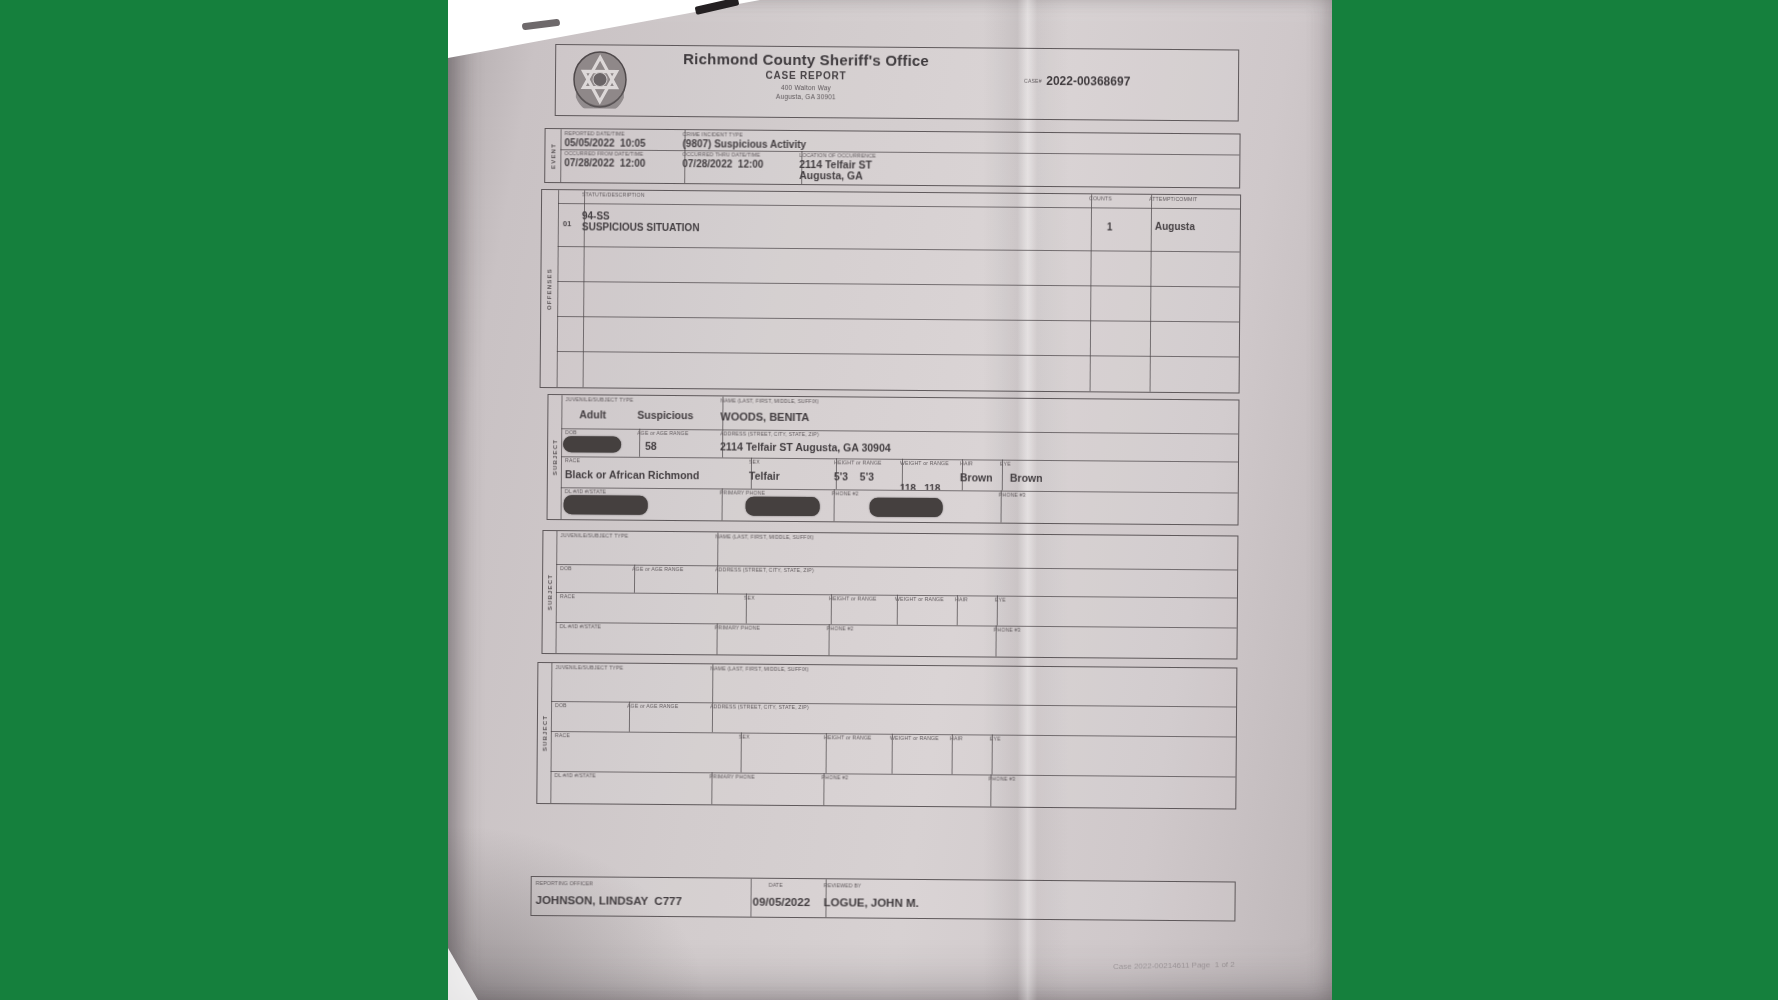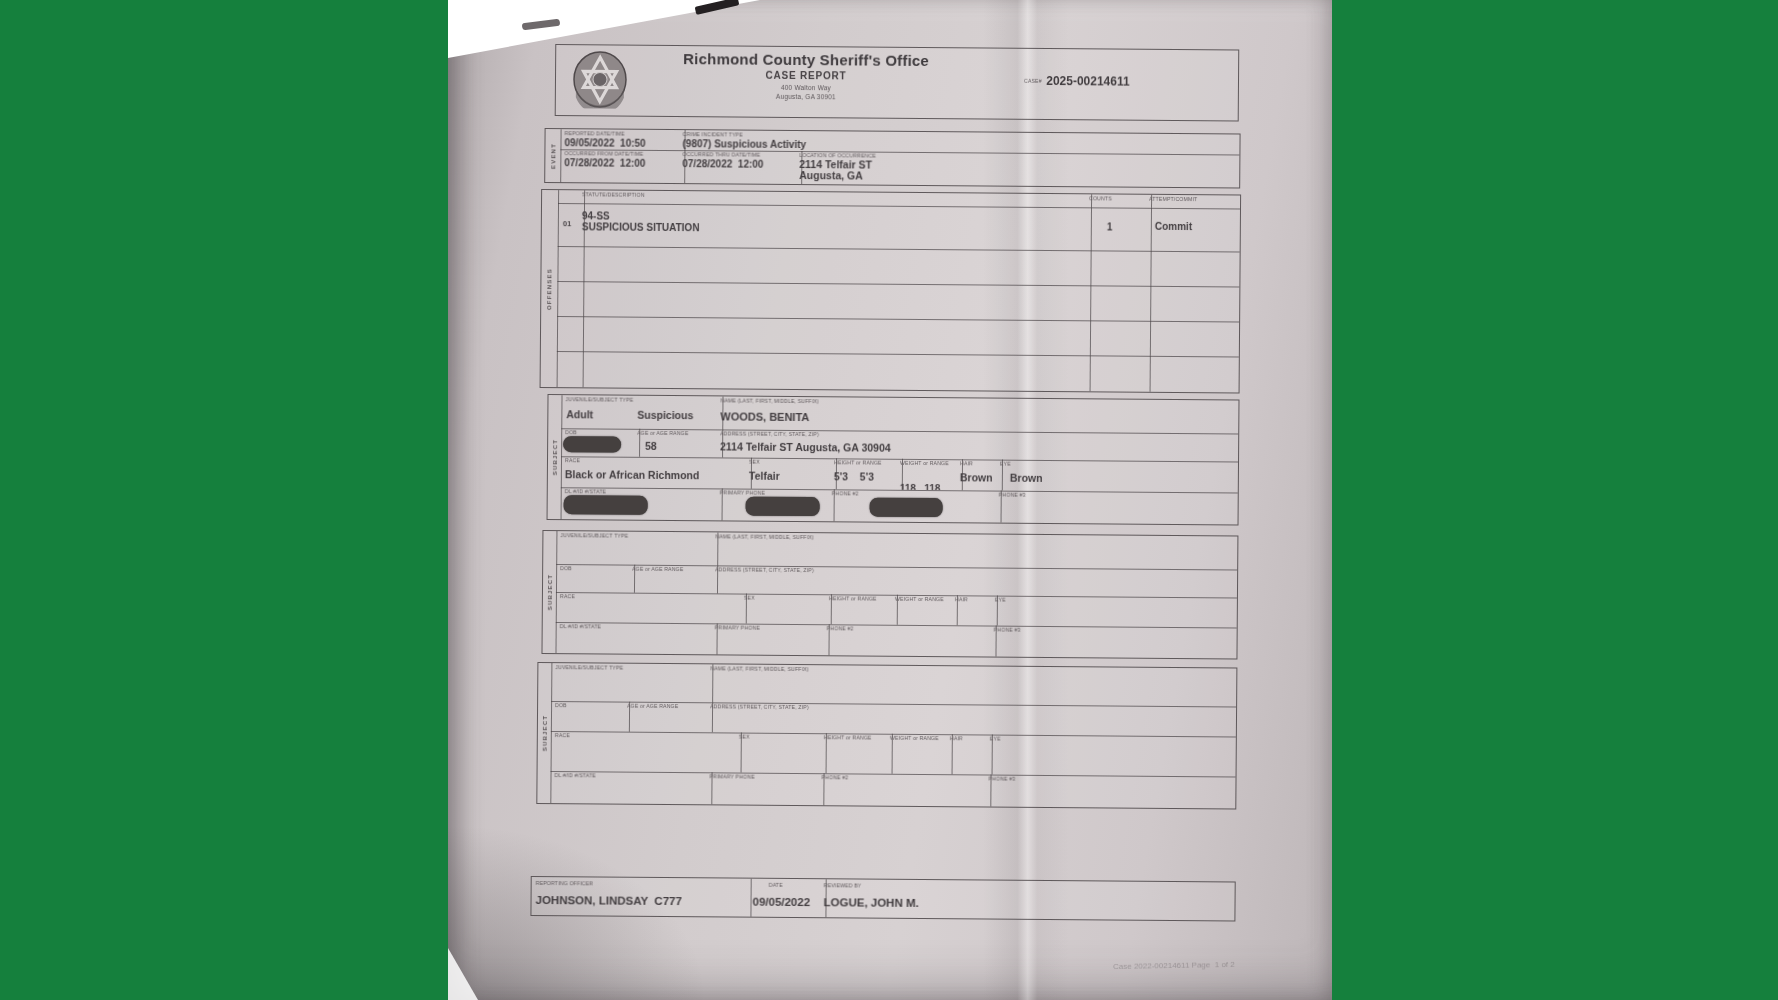--- a/index.html
+++ b/index.html
@@ -66,32 +66,32 @@
           <circle cx="28" cy="29" r="7" fill="#6a6466" stroke="#cfcaca" stroke-width="1"></circle>
         </svg>
         <div style="position:absolute;left:100px;top:4px;width:300px;text-align:center">
           <div class="h-title">Richmond County Sheriff's Office</div>
           <div class="h-sub">CASE REPORT</div>
           <div class="h-addr">400 Walton Way</div>
           <div class="h-addr">Augusta, GA 30901</div>
         </div>
         <div style="position:absolute;left:468px;top:22px">
           <span class="lbl" style="display:inline;vertical-align:2px">CASE#</span>
-          <span class="case-num">2025-00214611</span>
+          <span class="case-num">2022-00368697</span>
         </div>
       </div>
 
       <div class="box" style="left:97px;top:130px;width:694px;height:53px">
         <div class="strip" style="width:15px">
           <span class="striplbl">EVENT</span>
         </div>
         <div class="row" style="left:15px;top:0;height:20px">
           <div class="cell" style="left:0;width:118px">
             <div class="lbl">REPORTED DATE/TIME</div>
-            <div class="val" style="font-size:10px">09/05/2022  10:50</div>
+            <div class="val" style="font-size:10px">05/05/2022  10:05</div>
           </div>
           <div class="cell nb" style="left:118px;right:0">
             <div class="lbl">CRIME INCIDENT TYPE</div>
             <div class="val" style="font-size:10px">(9807) Suspicious Activity</div>
           </div>
         </div>
         <div class="row last" style="left:15px;top:20px;height:33px">
           <div class="cell" style="left:0;width:118px">
             <div class="lbl">OCCURRED FROM DATE/TIME</div>
             <div class="val" style="font-size:10px">07/28/2022  12:00</div>
@@ -129,21 +129,21 @@
             <span class="offnum" style="left:5px;top:16px">01</span>
           </div>
           <div class="cell" style="left:20px;width:507px;padding-top:7px">
             <div class="val" style="font-size:10px">94-SS</div>
             <div class="val" style="font-size:10px">SUSPICIOUS SITUATION</div>
           </div>
           <div class="cell" style="left:527px;width:60px">
             <div class="val" style="margin:13px 0 0 18px;font-size:10px">1</div>
           </div>
           <div class="cell nb" style="left:587px;right:0">
-            <div class="val" style="margin:12px 0 0 6px;font-size:10px">Commit</div>
+            <div class="val" style="margin:12px 0 0 6px;font-size:10px">Augusta</div>
           </div>
         </div>
         <div class="row" style="left:16px;top:56px;height:35px">
           <div class="cell" style="left:0;width:20px"></div>
           <div class="cell" style="left:20px;width:507px"></div>
           <div class="cell" style="left:527px;width:60px"></div>
           <div class="cell nb" style="left:587px;right:0"></div>
         </div>
         <div class="row" style="left:16px;top:91px;height:35px">
           <div class="cell" style="left:0;width:20px"></div>
@@ -165,21 +165,21 @@
         </div>
       </div>
 
       <div class="box" style="left:102px;top:396px;width:690px;height:124px">
         <div class="strip" style="width:13px">
           <span class="striplbl">SUBJECT</span>
         </div>
         <div class="row" style="left:13px;top:0;height:33px">
           <div class="cell" style="left:0;width:155px">
             <div class="lbl">JUVENILE/SUBJECT TYPE</div>
-            <span class="val abs" style="left:5px;top:14px">Adult</span>
+            <span class="val abs" style="left:18px;top:14px">Adult</span>
             <span class="val abs" style="left:76px;top:14px">Suspicious</span>
           </div>
           <div class="cell nb" style="left:155px;right:0">
             <div class="lbl">NAME (LAST, FIRST, MIDDLE, SUFFIX)</div>
             <div class="val" style="margin-top:6px;font-size:11px">WOODS, BENITA</div>
           </div>
         </div>
         <div class="row" style="left:13px;top:33px;height:28px">
           <div class="cell" style="left:0;width:72px">
             <div class="lbl">DOB</div>

